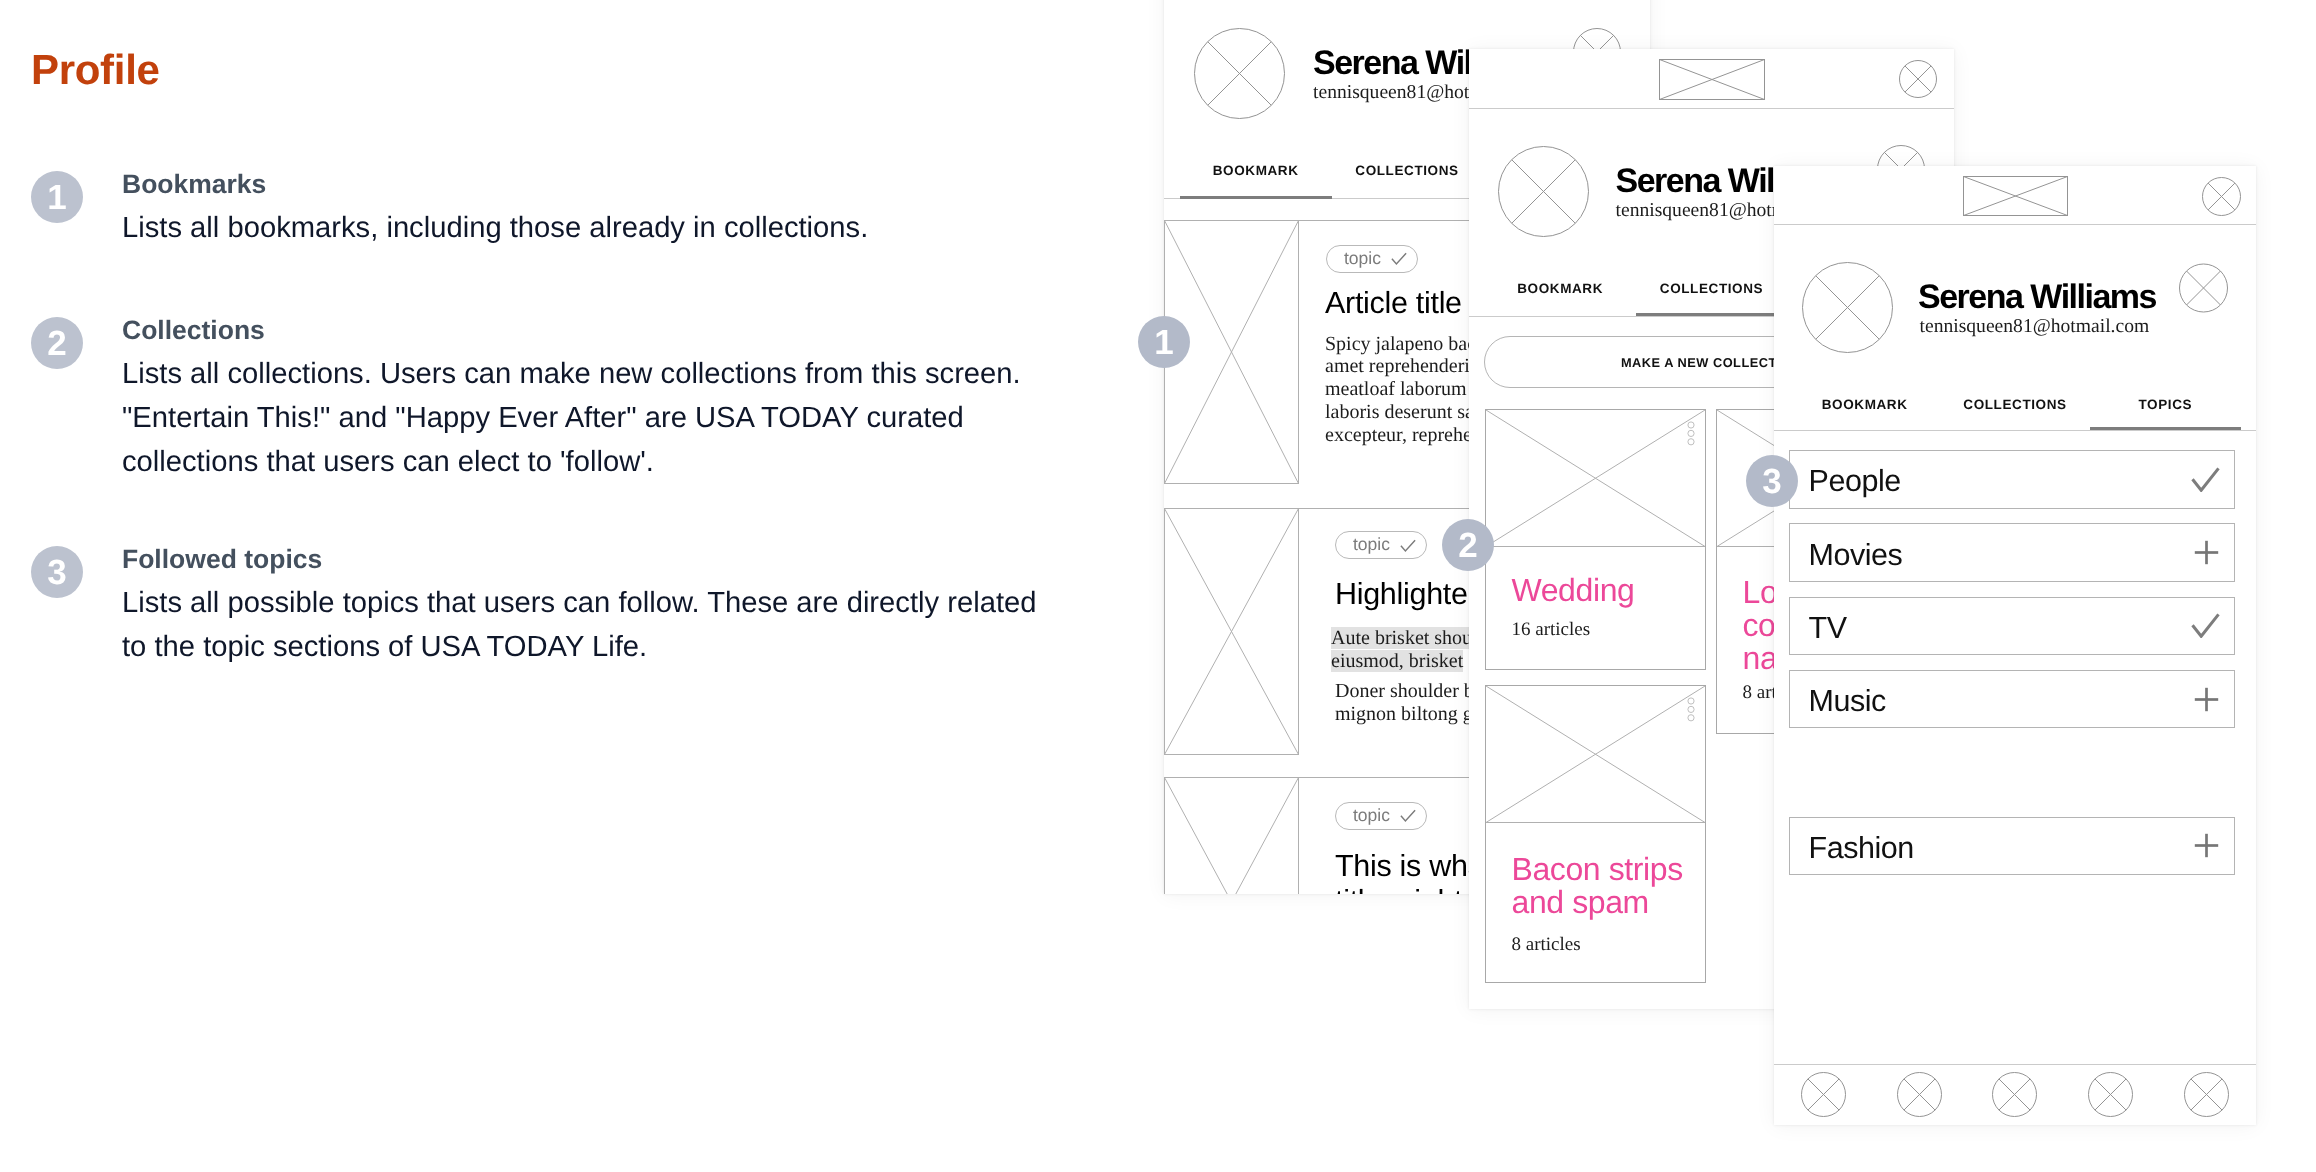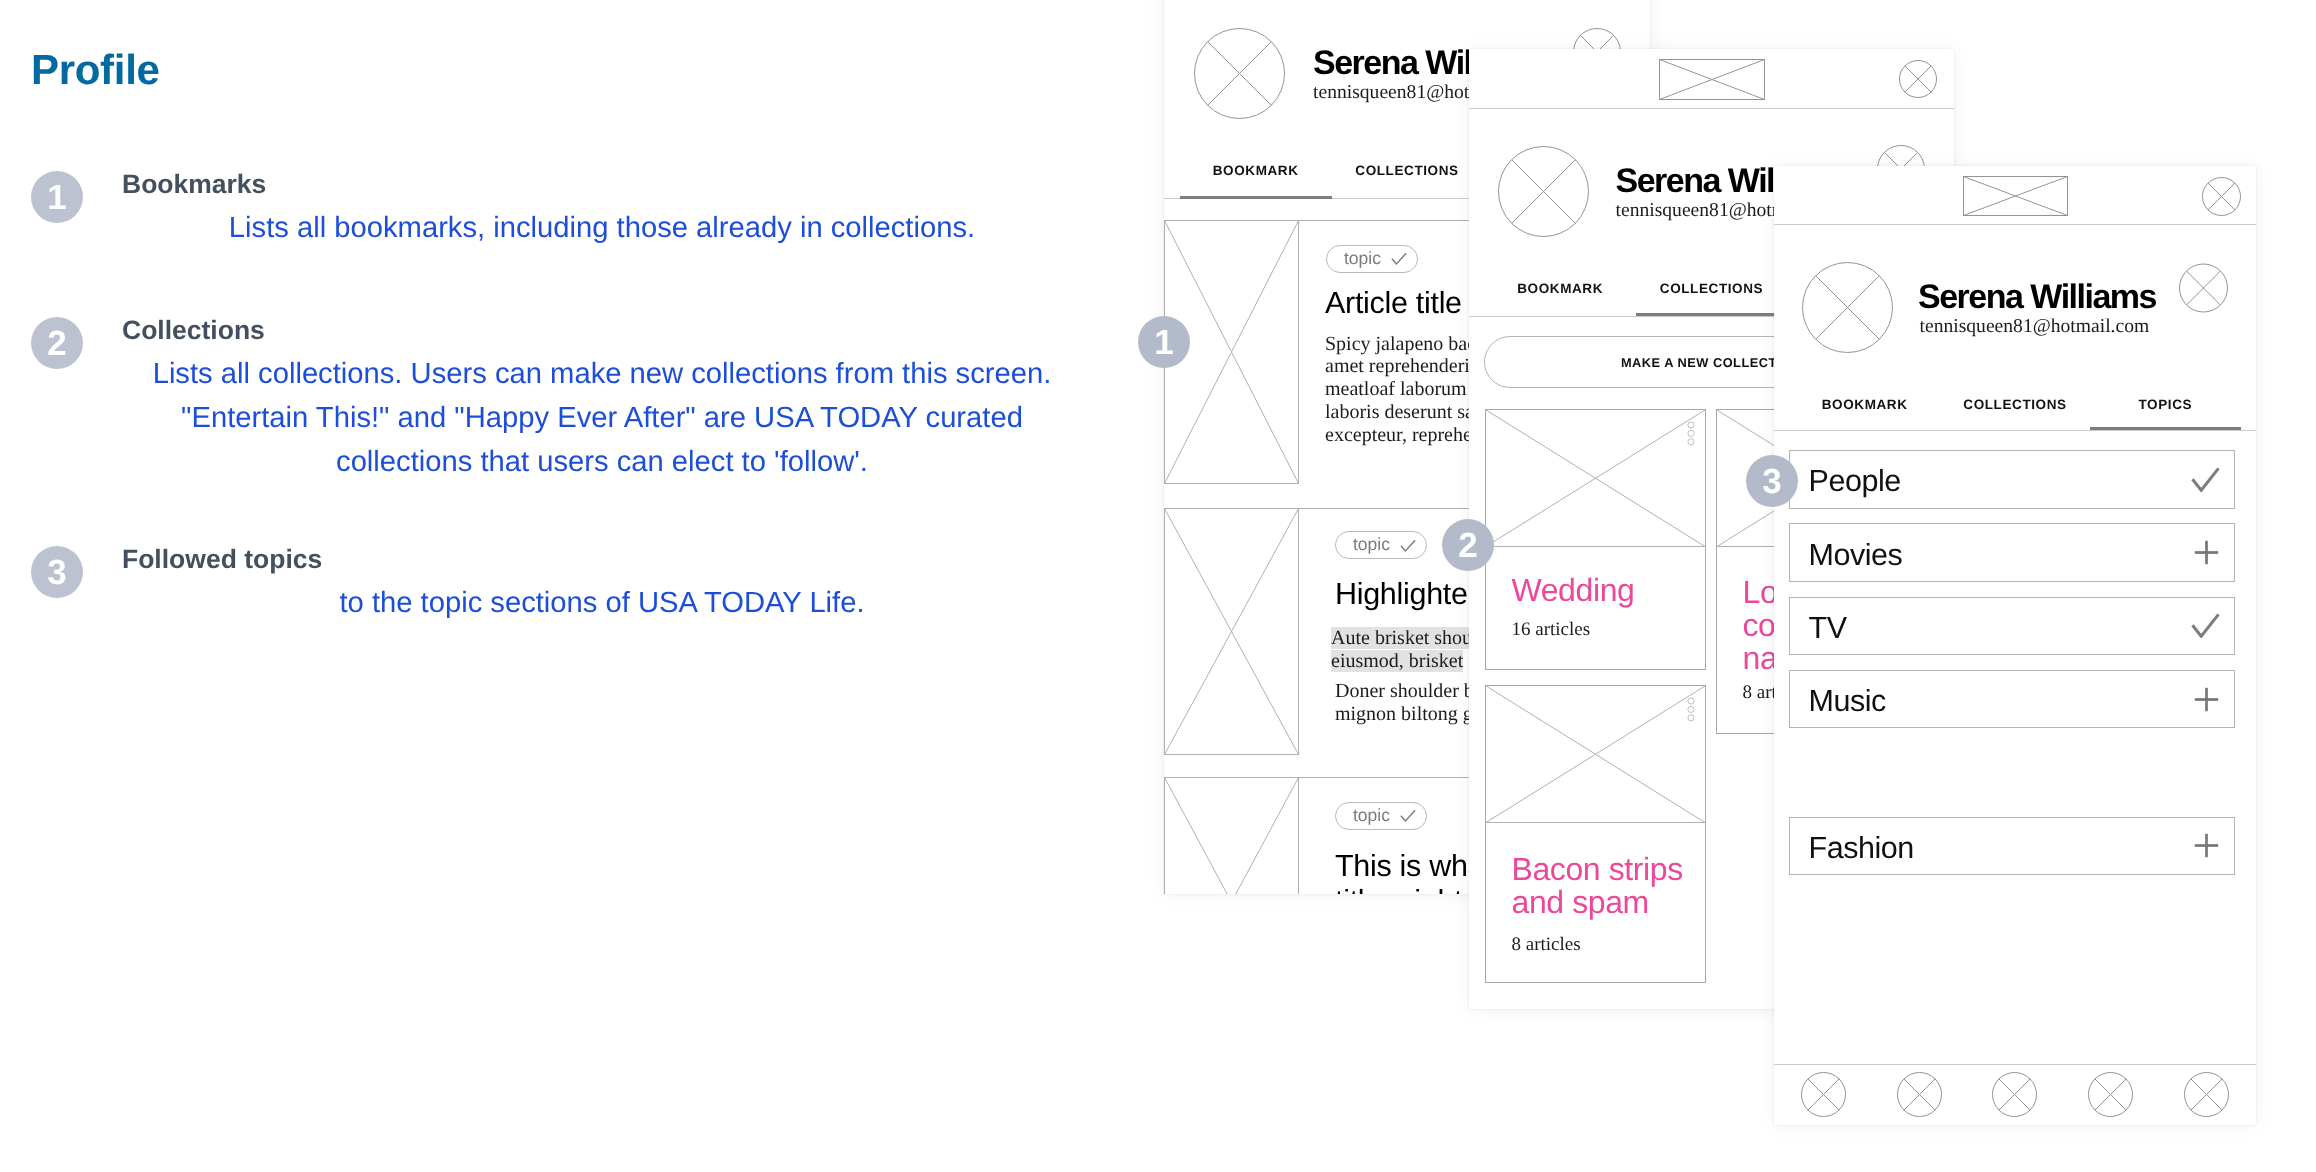--- a/index.html
+++ b/index.html
@@ -4,29 +4,29 @@
 <style>
   html,body{margin:0;padding:0;}
   body{width:2316px;height:1172px;background:#ffffff;overflow:hidden;
        font-family:"Liberation Sans",sans-serif;
        -webkit-font-smoothing:antialiased;text-rendering:geometricPrecision;}
   .root{position:relative;width:2316px;height:1172px;background:#fff;
     -webkit-font-smoothing:antialiased;will-change:transform;}
 
   
   .page-title{position:absolute;will-change:transform;left:31px;top:49px;font-size:42px;font-weight:bold;
-    color:#0369a1;letter-spacing:-0.3px;line-height:1;text-align:center;}
+    color:#c2410c;letter-spacing:-0.3px;line-height:1;text-align:center;}
   .step{position:absolute;left:29px;will-change:transform;}
   .badge{position:absolute;will-change:transform;left:2px;width:52px;height:52px;border-radius:50%;
     background:#bcc2cf;color:#fff;font-size:35px;font-weight:bold;
     display:flex;align-items:center;justify-content:center;line-height:1;}
   .step-title{position:absolute;will-change:transform;left:93px;margin-top:-2px;font-size:26.5px;font-weight:bold;color:#44505e;
      line-height:1;white-space:nowrap;}
-  .step-desc{position:absolute;will-change:transform;left:93px;margin-top:-2px;font-size:29.2px;color:#1d4ed8;line-height:43.8px;
-     width:960px;font-weight:400;text-align:center;}
+  .step-desc{position:absolute;will-change:transform;left:93px;margin-top:-2px;font-size:29.2px;color:#0f172a;line-height:43.8px;
+     width:960px;font-weight:400;}
 
   
   .panel{position:absolute;background:#fff;overflow:hidden;
      box-shadow:0 1px 20px rgba(0,0,0,0.05), 0 0 3px rgba(0,0,0,0.09);}
   
   svg{display:block;}
 
   .avatar{position:absolute;}
   .wf-name{position:absolute;font-weight:bold;color:#000;white-space:nowrap;}
   .wf-mail{position:absolute;font-family:"Liberation Serif",serif;color:#1c1c1c;white-space:nowrap;}
@@ -87,20 +87,21 @@
     <div class="step-desc" style="top:38px">
         <div>Lists all collections. Users can make new collections from this screen.</div>
         <div>"Entertain This!" and "Happy Ever After" are USA TODAY curated</div>
         <div>collections that users can elect to 'follow'.</div>
       </div>
   </div>
   <div class="step" style="top:546px">
     <div class="badge" style="top:0">3</div>
     <div class="step-title" style="top:2px">Followed topics</div>
     <div class="step-desc" style="top:38px">
+        <div>Lists all possible topics that users can follow. These are directly related</div>
         <div>to the topic sections of USA TODAY Life.</div>
       </div>
   </div>
 
   <div class="panel" id="panel1" style="left:1164px;top:-69px;width:486px;height:963px;">
 
       <svg class="avatar" style="left:30px;top:97px" width="91" height="91" viewBox="0 0 91 91">
         <circle cx="45.5" cy="45.5" r="45" fill="none" stroke="#949494" stroke-width="1"></circle>
         <line x1="13.7" y1="13.7" x2="77.3" y2="77.3" stroke="#949494" stroke-width="1"></line>
         <line x1="77.3" y1="13.7" x2="13.7" y2="77.3" stroke="#949494" stroke-width="1"></line>

